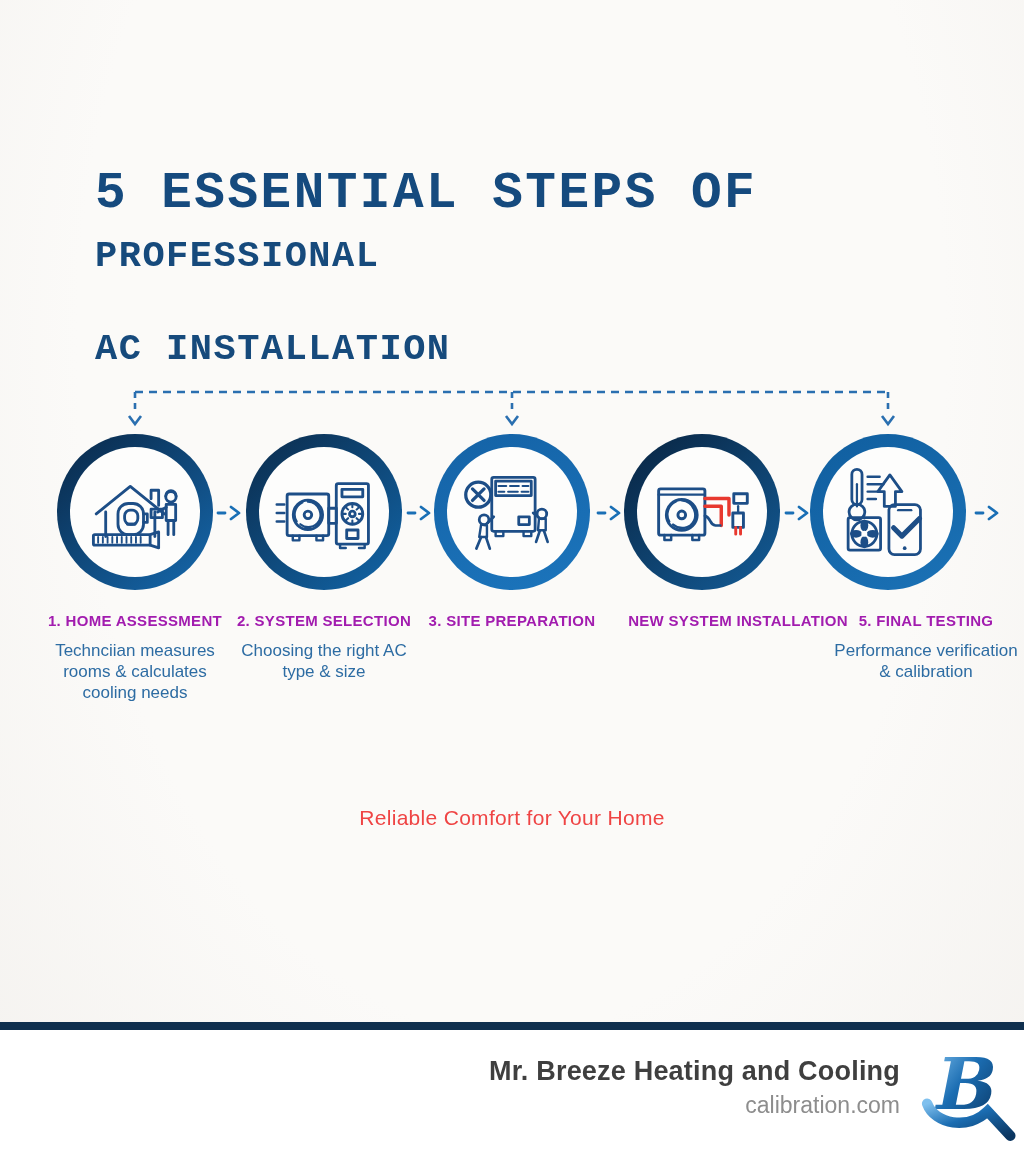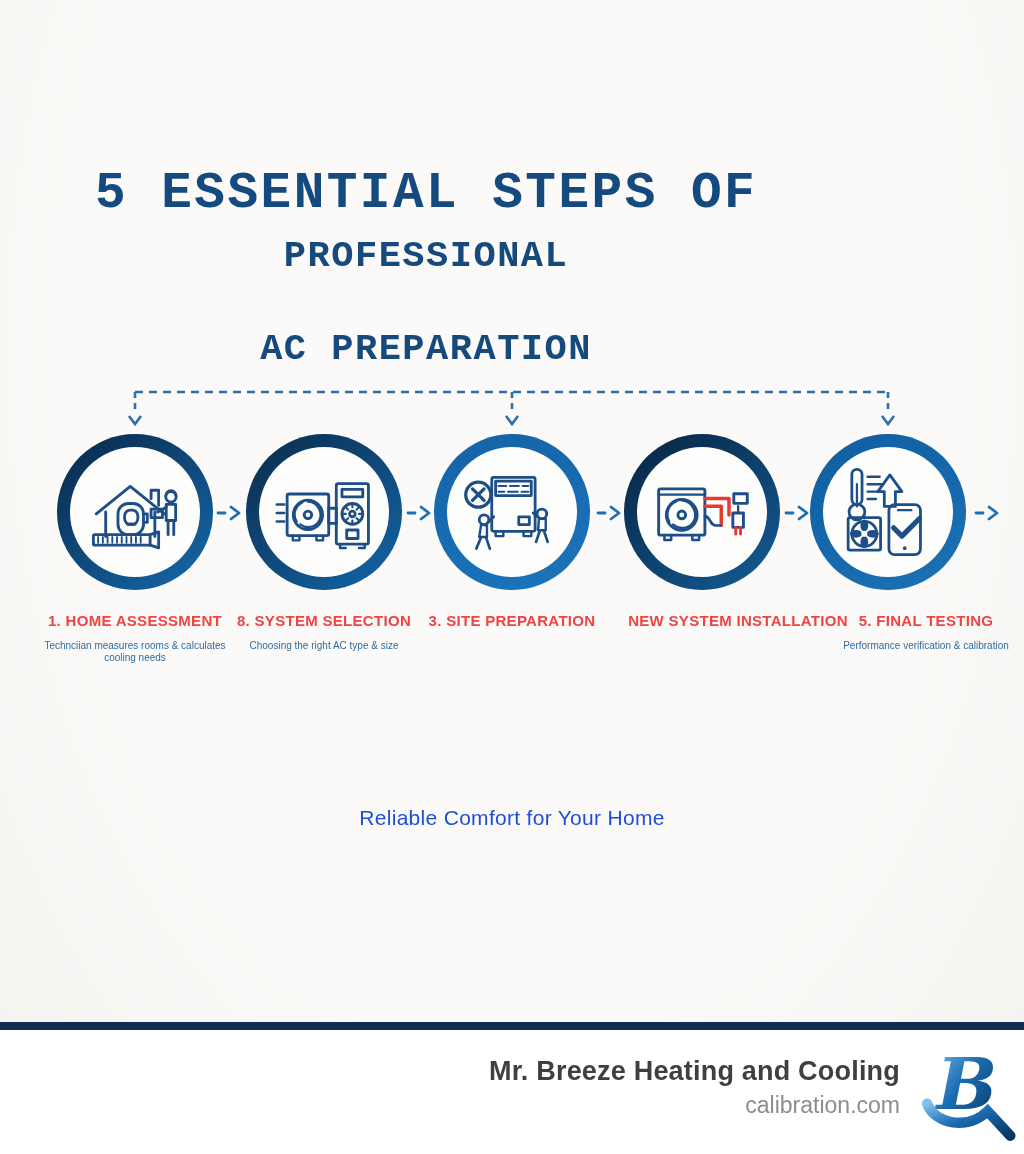--- a/index.html
+++ b/index.html
@@ -16,21 +16,21 @@
     position:absolute;left:0;top:1030px;width:1024px;height:124px;background:#ffffff;
   }
   
   .title-block{position:absolute;left:95px;top:168px;color:#164a7c;font-family:Liberation Mono, monospace;}
   .title-main{
     font-size:51px;font-weight:bold;letter-spacing:2.5px;line-height:1.0;
     color:#154a7e;white-space:nowrap;
   }
   .title-sub{
     font-size:37px;font-weight:bold;letter-spacing:1.5px;line-height:1.26;
-    color:#164a7c;margin-top:14px;white-space:pre-line;text-align:center;
+    color:#164a7c;margin-top:14px;white-space:pre-line;
   }
   
   .connector{position:absolute;left:0;top:383px;}
   
   .step-circle{
     position:absolute;top:434px;width:156px;height:156px;border-radius:50%;
     display:flex;align-items:center;justify-content:center;
   }
   .step-circle .inner{
     width:130px;height:130px;border-radius:50%;background:#fdfdfc;
@@ -38,53 +38,53 @@
   }
   .c1{left:57px; background:linear-gradient(140deg,#0b3156 15%,#1566a9 95%);}
   .c2{left:246px;background:linear-gradient(140deg,#0c3459 15%,#1263a4 95%);}
   .c3{left:434px;background:linear-gradient(160deg,#1564a8 10%,#1b73ba 90%);}
   .c4{left:624px;background:linear-gradient(140deg,#0a2c4d 15%,#135a94 95%);}
   .c5{left:810px;background:linear-gradient(150deg,#1160a1 10%,#1a70b4 90%);}
   .flow-arrow{position:absolute;top:505px;}
   
   .step-col{position:absolute;top:612px;text-align:center;}
   .step-title{
-    font-size:15px;font-weight:bold;color:#ef4444;letter-spacing:0.3px;white-space:nowrap;
+    font-size:15px;font-weight:bold;color:#a21caf;letter-spacing:0.3px;white-space:nowrap;
   }
   .step-desc{
-    margin-top:11px;font-size:10px;color:#2d6ca3;line-height:1.24;text-align:center;
+    margin-top:11px;font-size:17px;color:#2d6ca3;line-height:1.24;text-align:center;
   }
   .col1{left:40px;width:190px;}
   .col2{left:234px;width:180px;}
   .col3{left:422px;width:180px;}
   .col4{left:628px;width:220px;}
   .col5{left:828px;width:196px;}
   
   .tagline{
     position:absolute;left:0;top:806px;width:1024px;text-align:center;
-    font-size:21px;color:#1d4ed8;letter-spacing:0.3px;
+    font-size:21px;color:#ef4444;letter-spacing:0.3px;
   }
   
   .divider-bar{position:absolute;left:0;top:1022px;width:1024px;height:8px;background:#0f2f4e;}
   .footer-text{position:absolute;right:124px;top:1056px;text-align:right;}
   .company-name{font-size:27px;font-weight:bold;color:#3f3f3f;letter-spacing:0.2px;}
   .website{font-size:23px;color:#8d8d8d;margin-top:5px;}
   .logo{position:absolute;left:912px;top:1046px;}
   svg{display:block;}
 </style>
 </head>
 <body>
 
 <div class="canvas"></div>
 <div class="footer-zone"></div>
 
 <div class="title-block">
   <div class="title-main">5 ESSENTIAL STEPS OF</div>
   <div class="title-sub"><span>PROFESSIONAL</span><br>
-    <span>AC PREPARATION</span></div>
+    <span>AC INSTALLATION</span></div>
 </div>
 
 <svg class="connector" width="1024" height="48" viewBox="0 0 1024 48">
   <g stroke="#2a6fb0" stroke-width="2.6" fill="none">
     <path d="M135 9 H888" stroke-dasharray="8 6"></path>
     <path d="M135 9 V31" stroke-dasharray="6 5"></path>
     <path d="M512 9 V31" stroke-dasharray="6 5"></path>
     <path d="M888 9 V31" stroke-dasharray="6 5"></path>
     <path d="M129 33 L135 41 L141 33"></path>
     <path d="M506 33 L512 41 L518 33"></path>
@@ -236,21 +236,21 @@
       <path d="M2 8 H9"></path>
       <path d="M15 2 L23 8 L15 14"></path>
     </g>
   </svg>
 
 <div class="step-col col1">
   <div class="step-title">1. HOME ASSESSMENT</div>
   <div class="step-desc">Technciian measures rooms &amp; calculates cooling needs</div>
 </div>
 <div class="step-col col2">
-  <div class="step-title">8. SYSTEM SELECTION</div>
+  <div class="step-title">2. SYSTEM SELECTION</div>
   <div class="step-desc">Choosing the right AC type &amp; size</div>
 </div>
 <div class="step-col col3">
   <div class="step-title">3. SITE PREPARATION</div>
 </div>
 <div class="step-col col4">
   <div class="step-title">NEW SYSTEM INSTALLATION</div>
 </div>
 <div class="step-col col5">
   <div class="step-title">5. FINAL TESTING</div>

